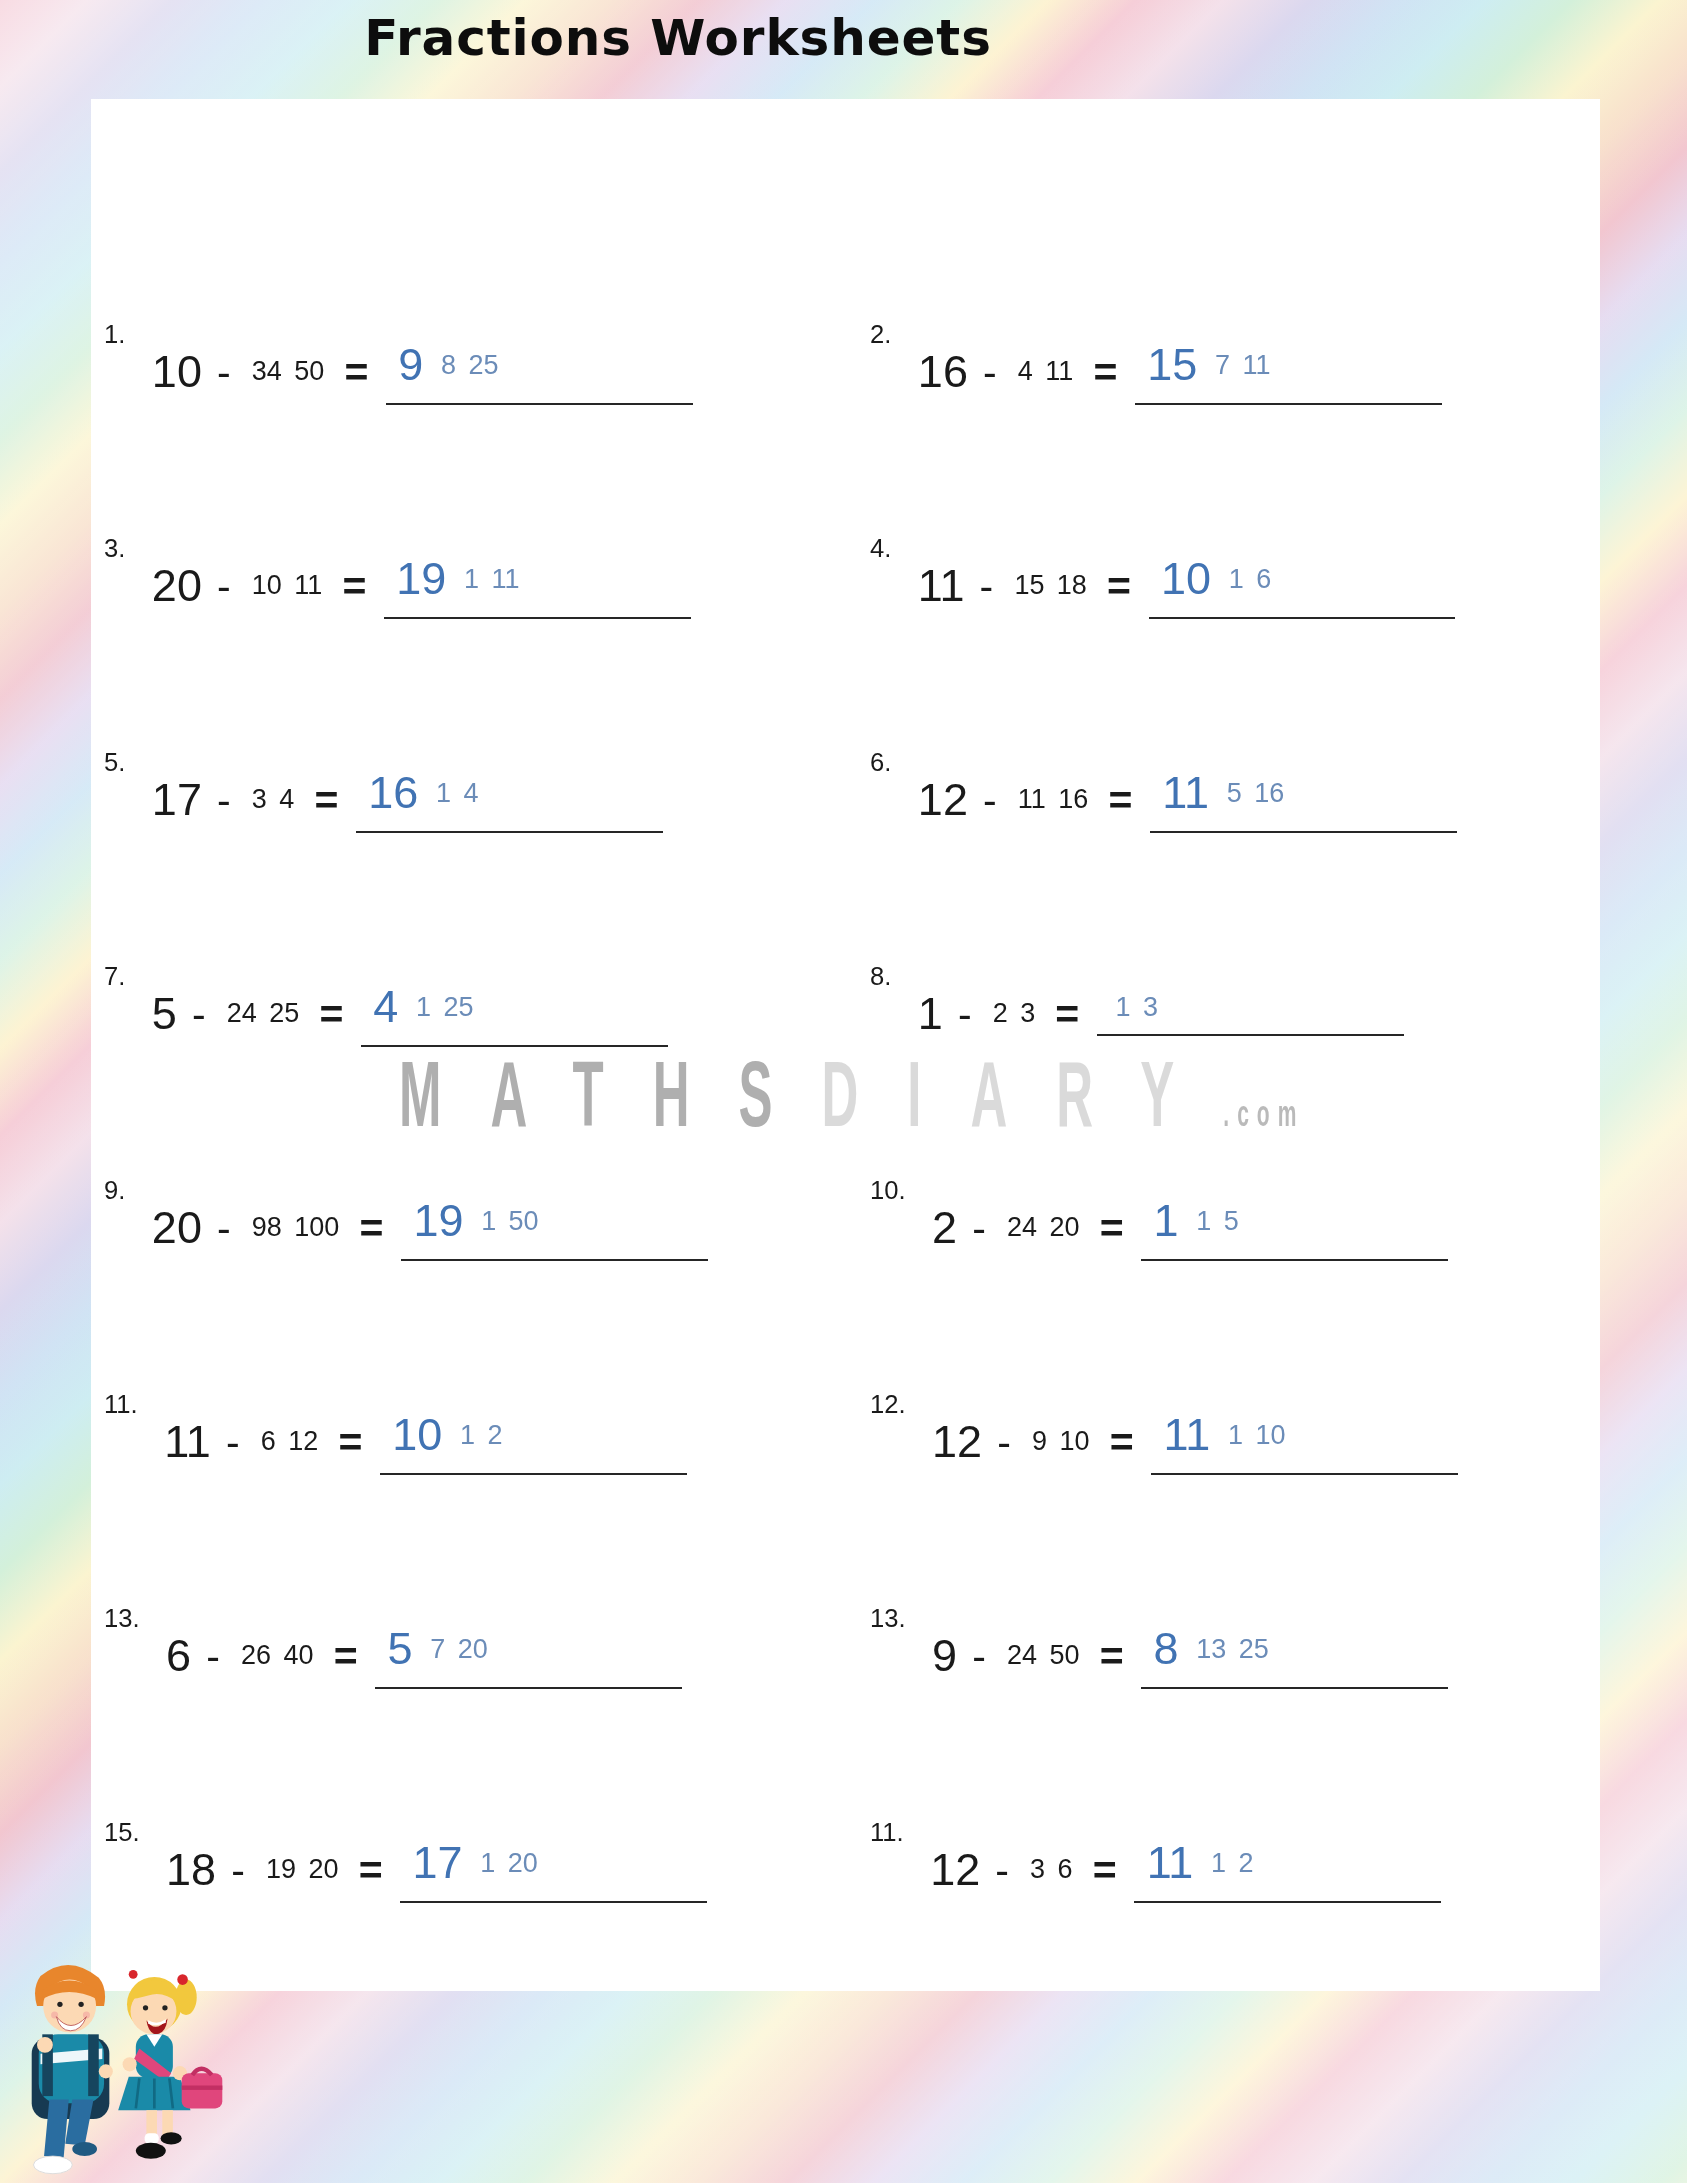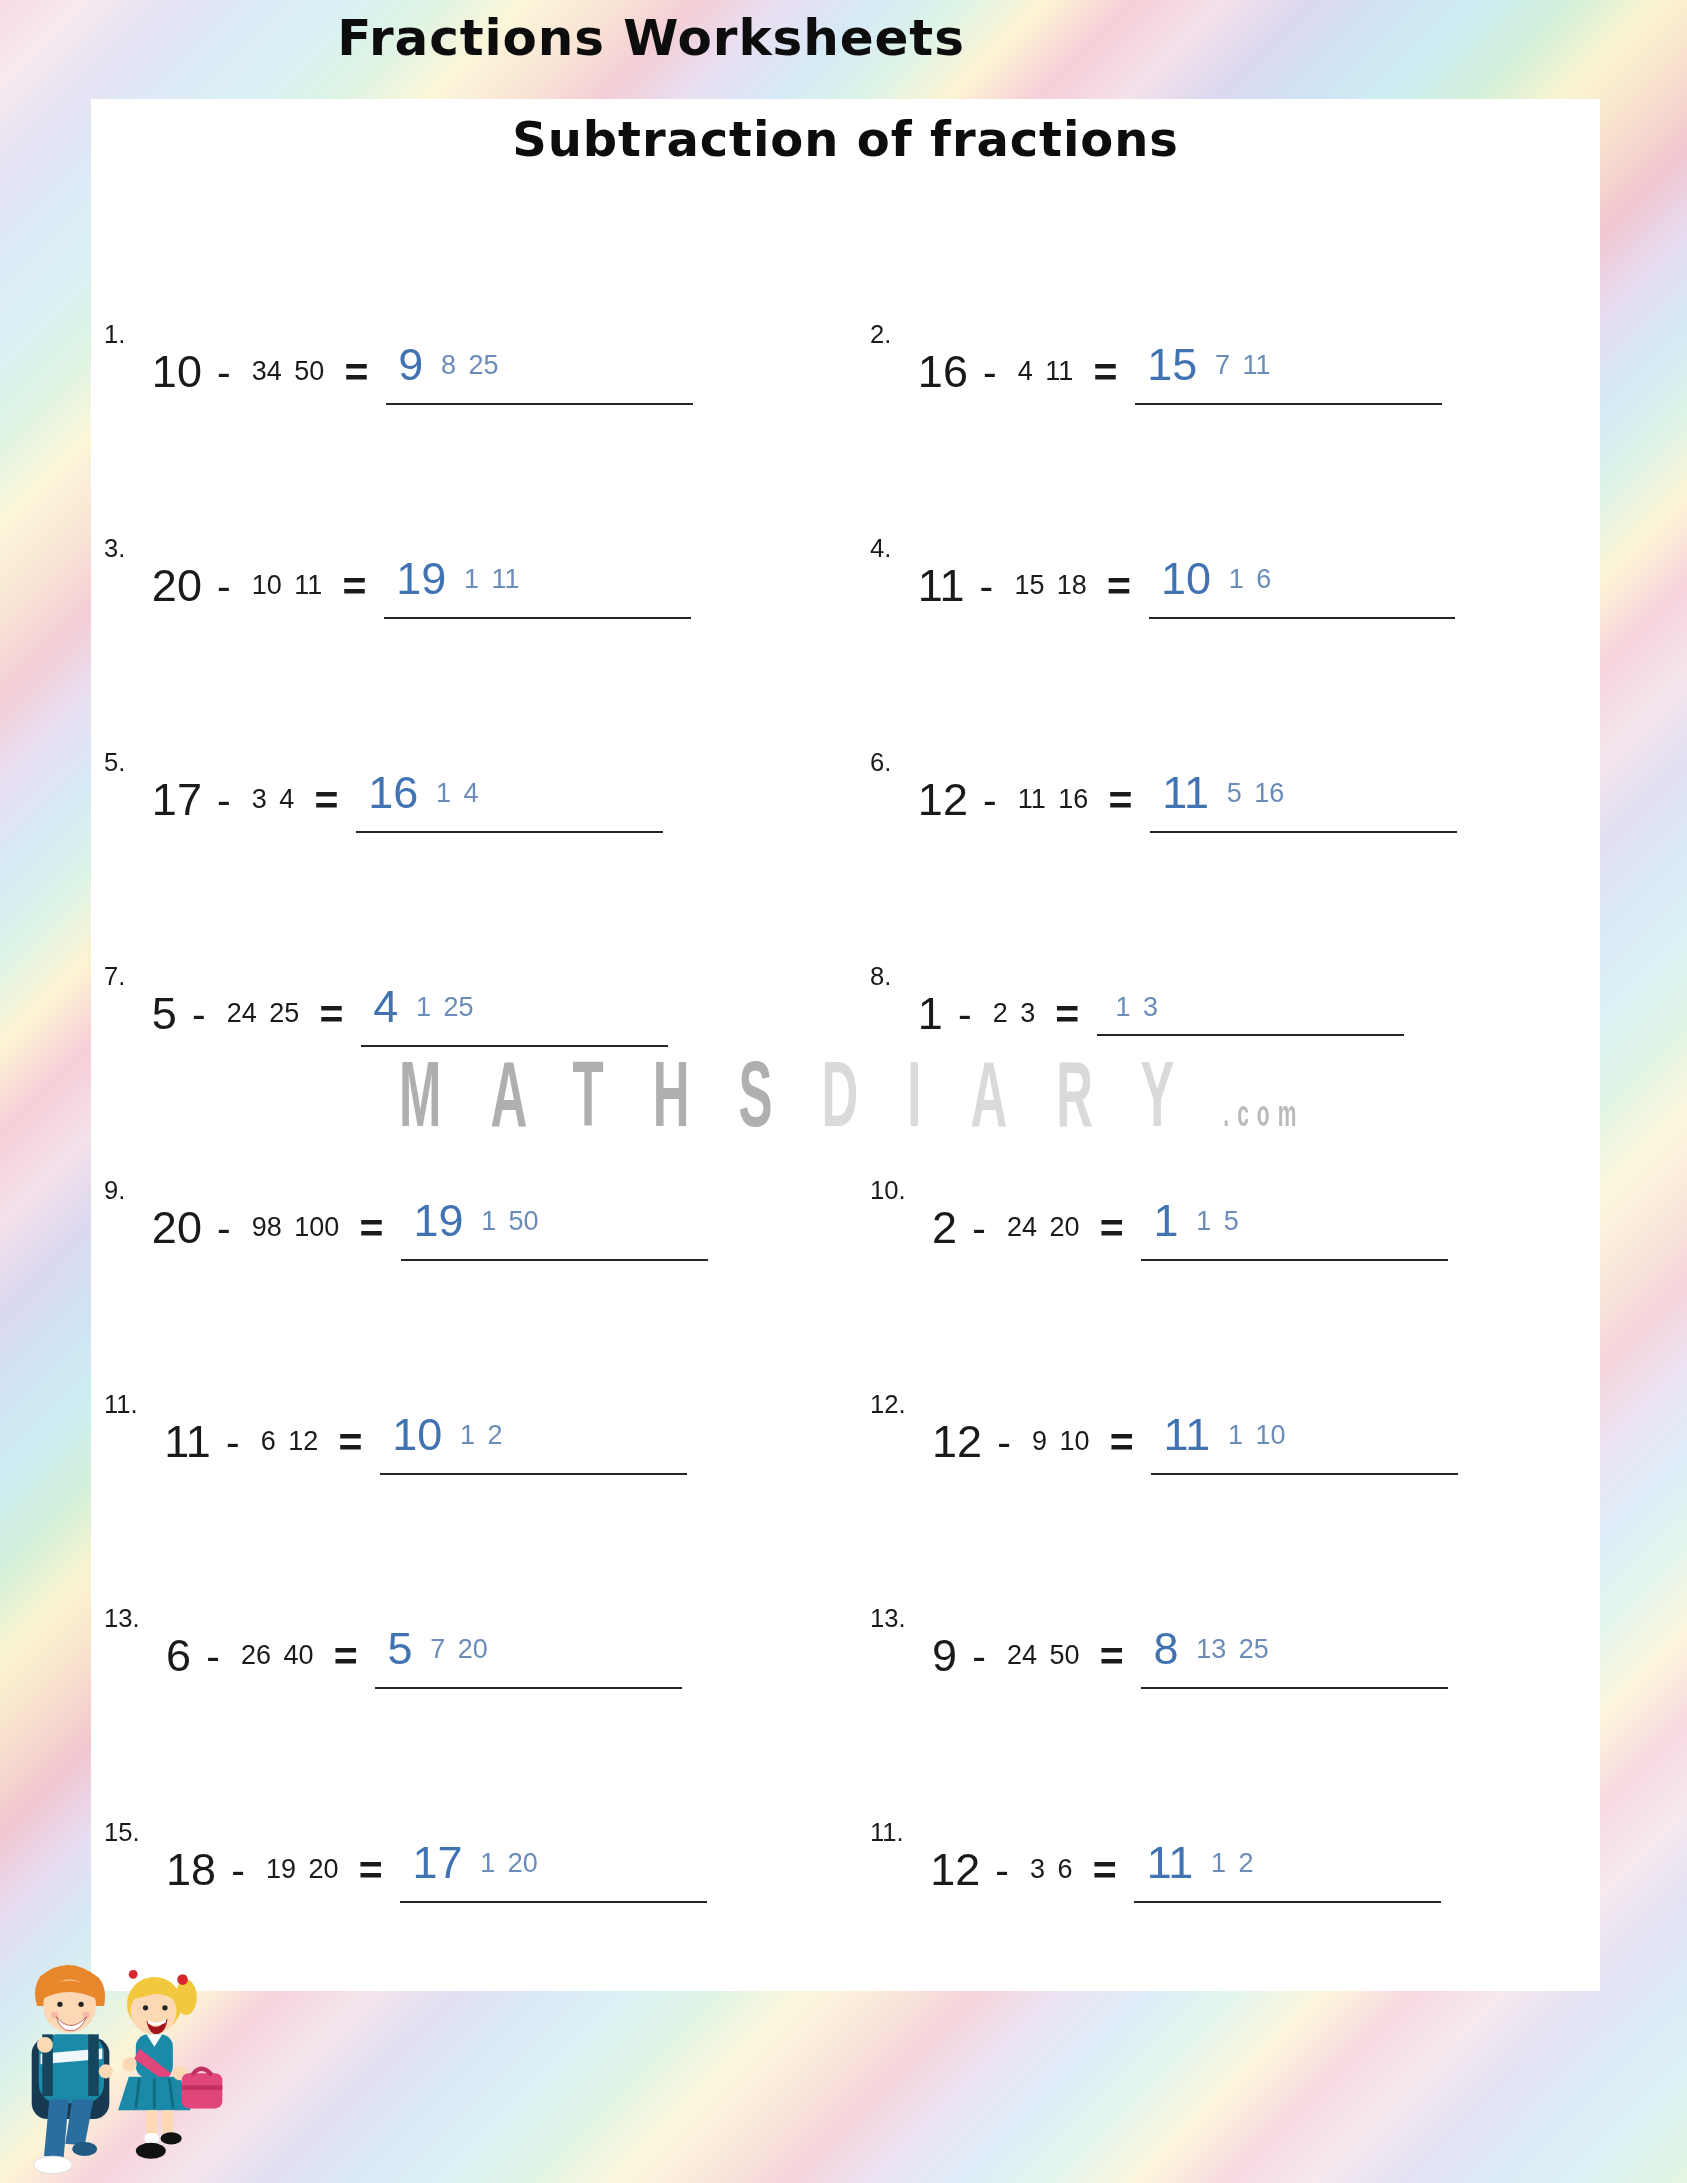--- a/index.html
+++ b/index.html
@@ -15,20 +15,21 @@
         #fdf2cd 741px, #f5c9d4 803px);
   }
   .panel{
     position:absolute;left:91px;top:99px;width:1509px;height:1892px;
     background:#ffffff;
   }
   .main-title{
     position:absolute;left:0;top:8.8px;width:1440px;text-align:center;
     font-family:"DejaVu Sans",sans-serif;font-weight:bold;font-size:50px;color:#0d0d0d;
     letter-spacing:0.9px;
+    padding-left:27px;
   }
   .main-title span{position:relative;left:-69px;}
   .sub-title{
     position:absolute;left:91px;top:111px;width:1509px;text-align:center;
     font-family:"DejaVu Sans",sans-serif;font-weight:bold;font-size:48px;color:#0d0d0d;
     letter-spacing:0.9px;z-index:2;
   }
   
   .grid{
     position:absolute;left:104px;top:265px;width:1493px;z-index:2;
@@ -66,21 +67,20 @@
 <body>
 
 <div class="page">
 
   <div class="main-title">
     <span>Fractions Worksheets</span>
   </div>
 
   <div class="panel"></div>
 
-  <div class="sub-title">Subtraction of fractions</div>
 
   <div class="watermark"><span class="wm-a">MATHS</span><span class="wm-b">DIARY</span><span class="wm-c">.com</span></div>
 
   <div class="grid">
     <div class="problem">
       <span class="pnum">1.</span>
       <span class="whole">10</span>
       <span class="minus">-</span>
       <span class="frac">
         <span class="fnum">34</span>

